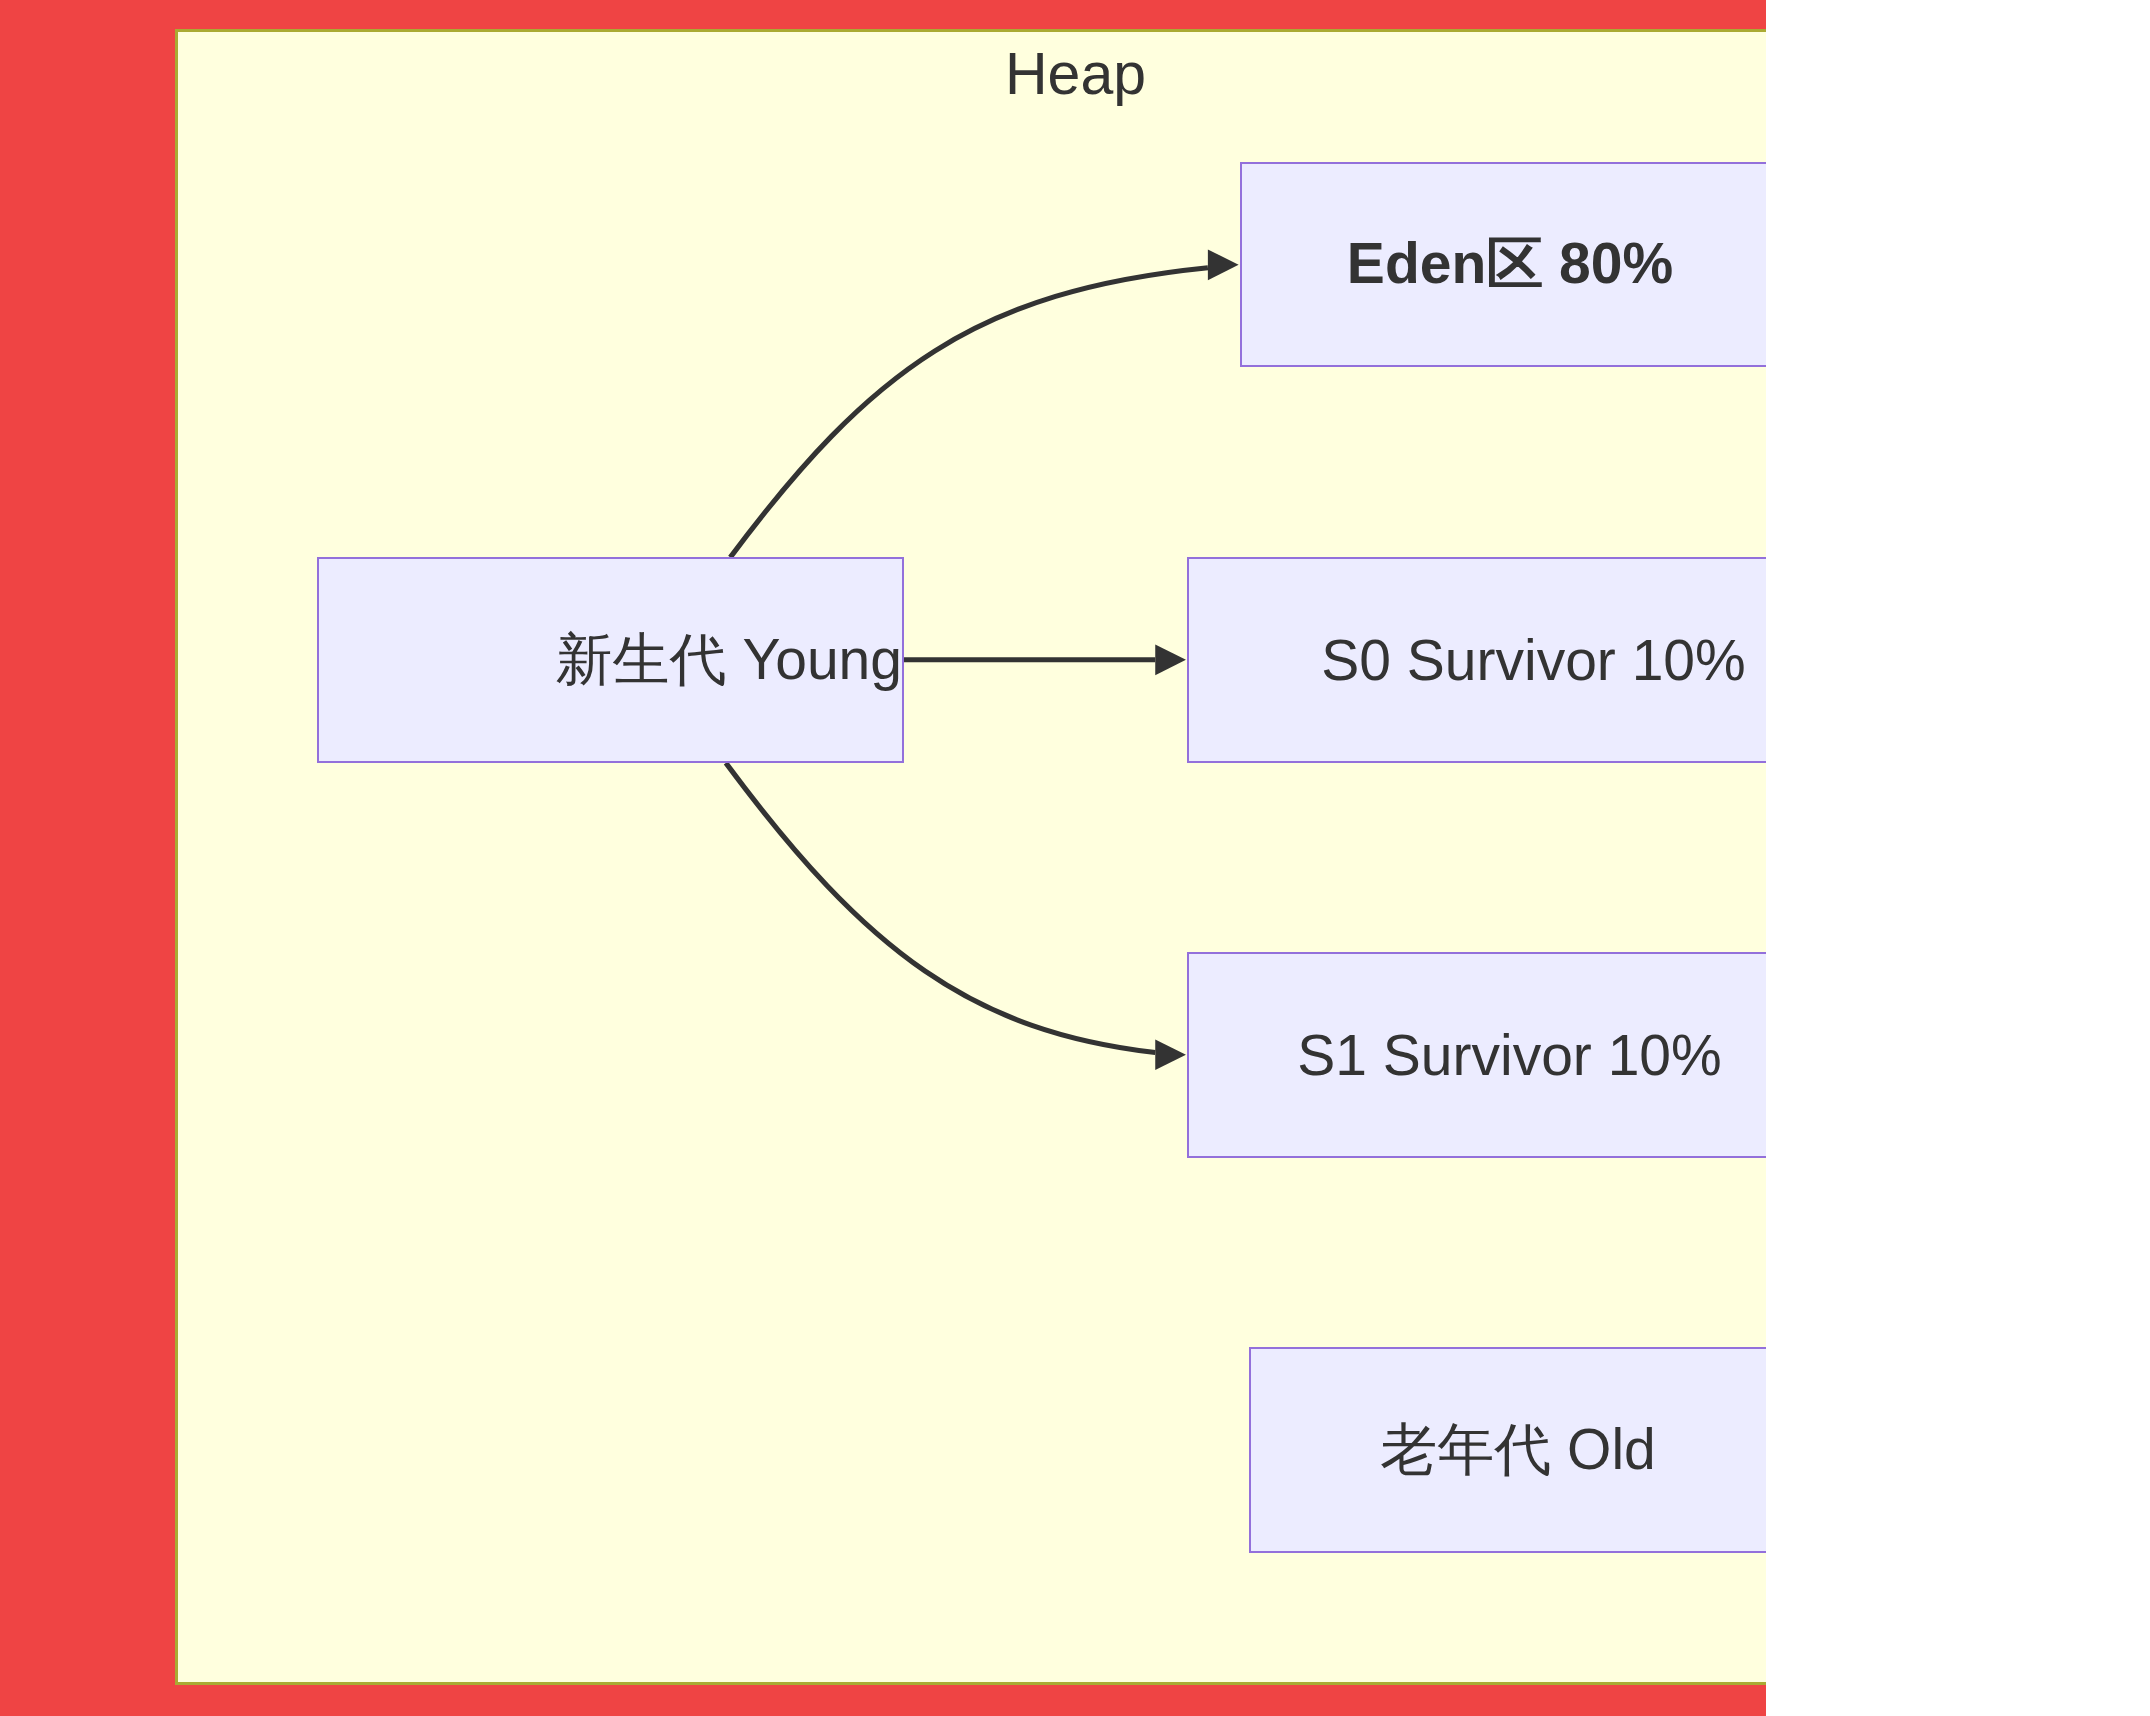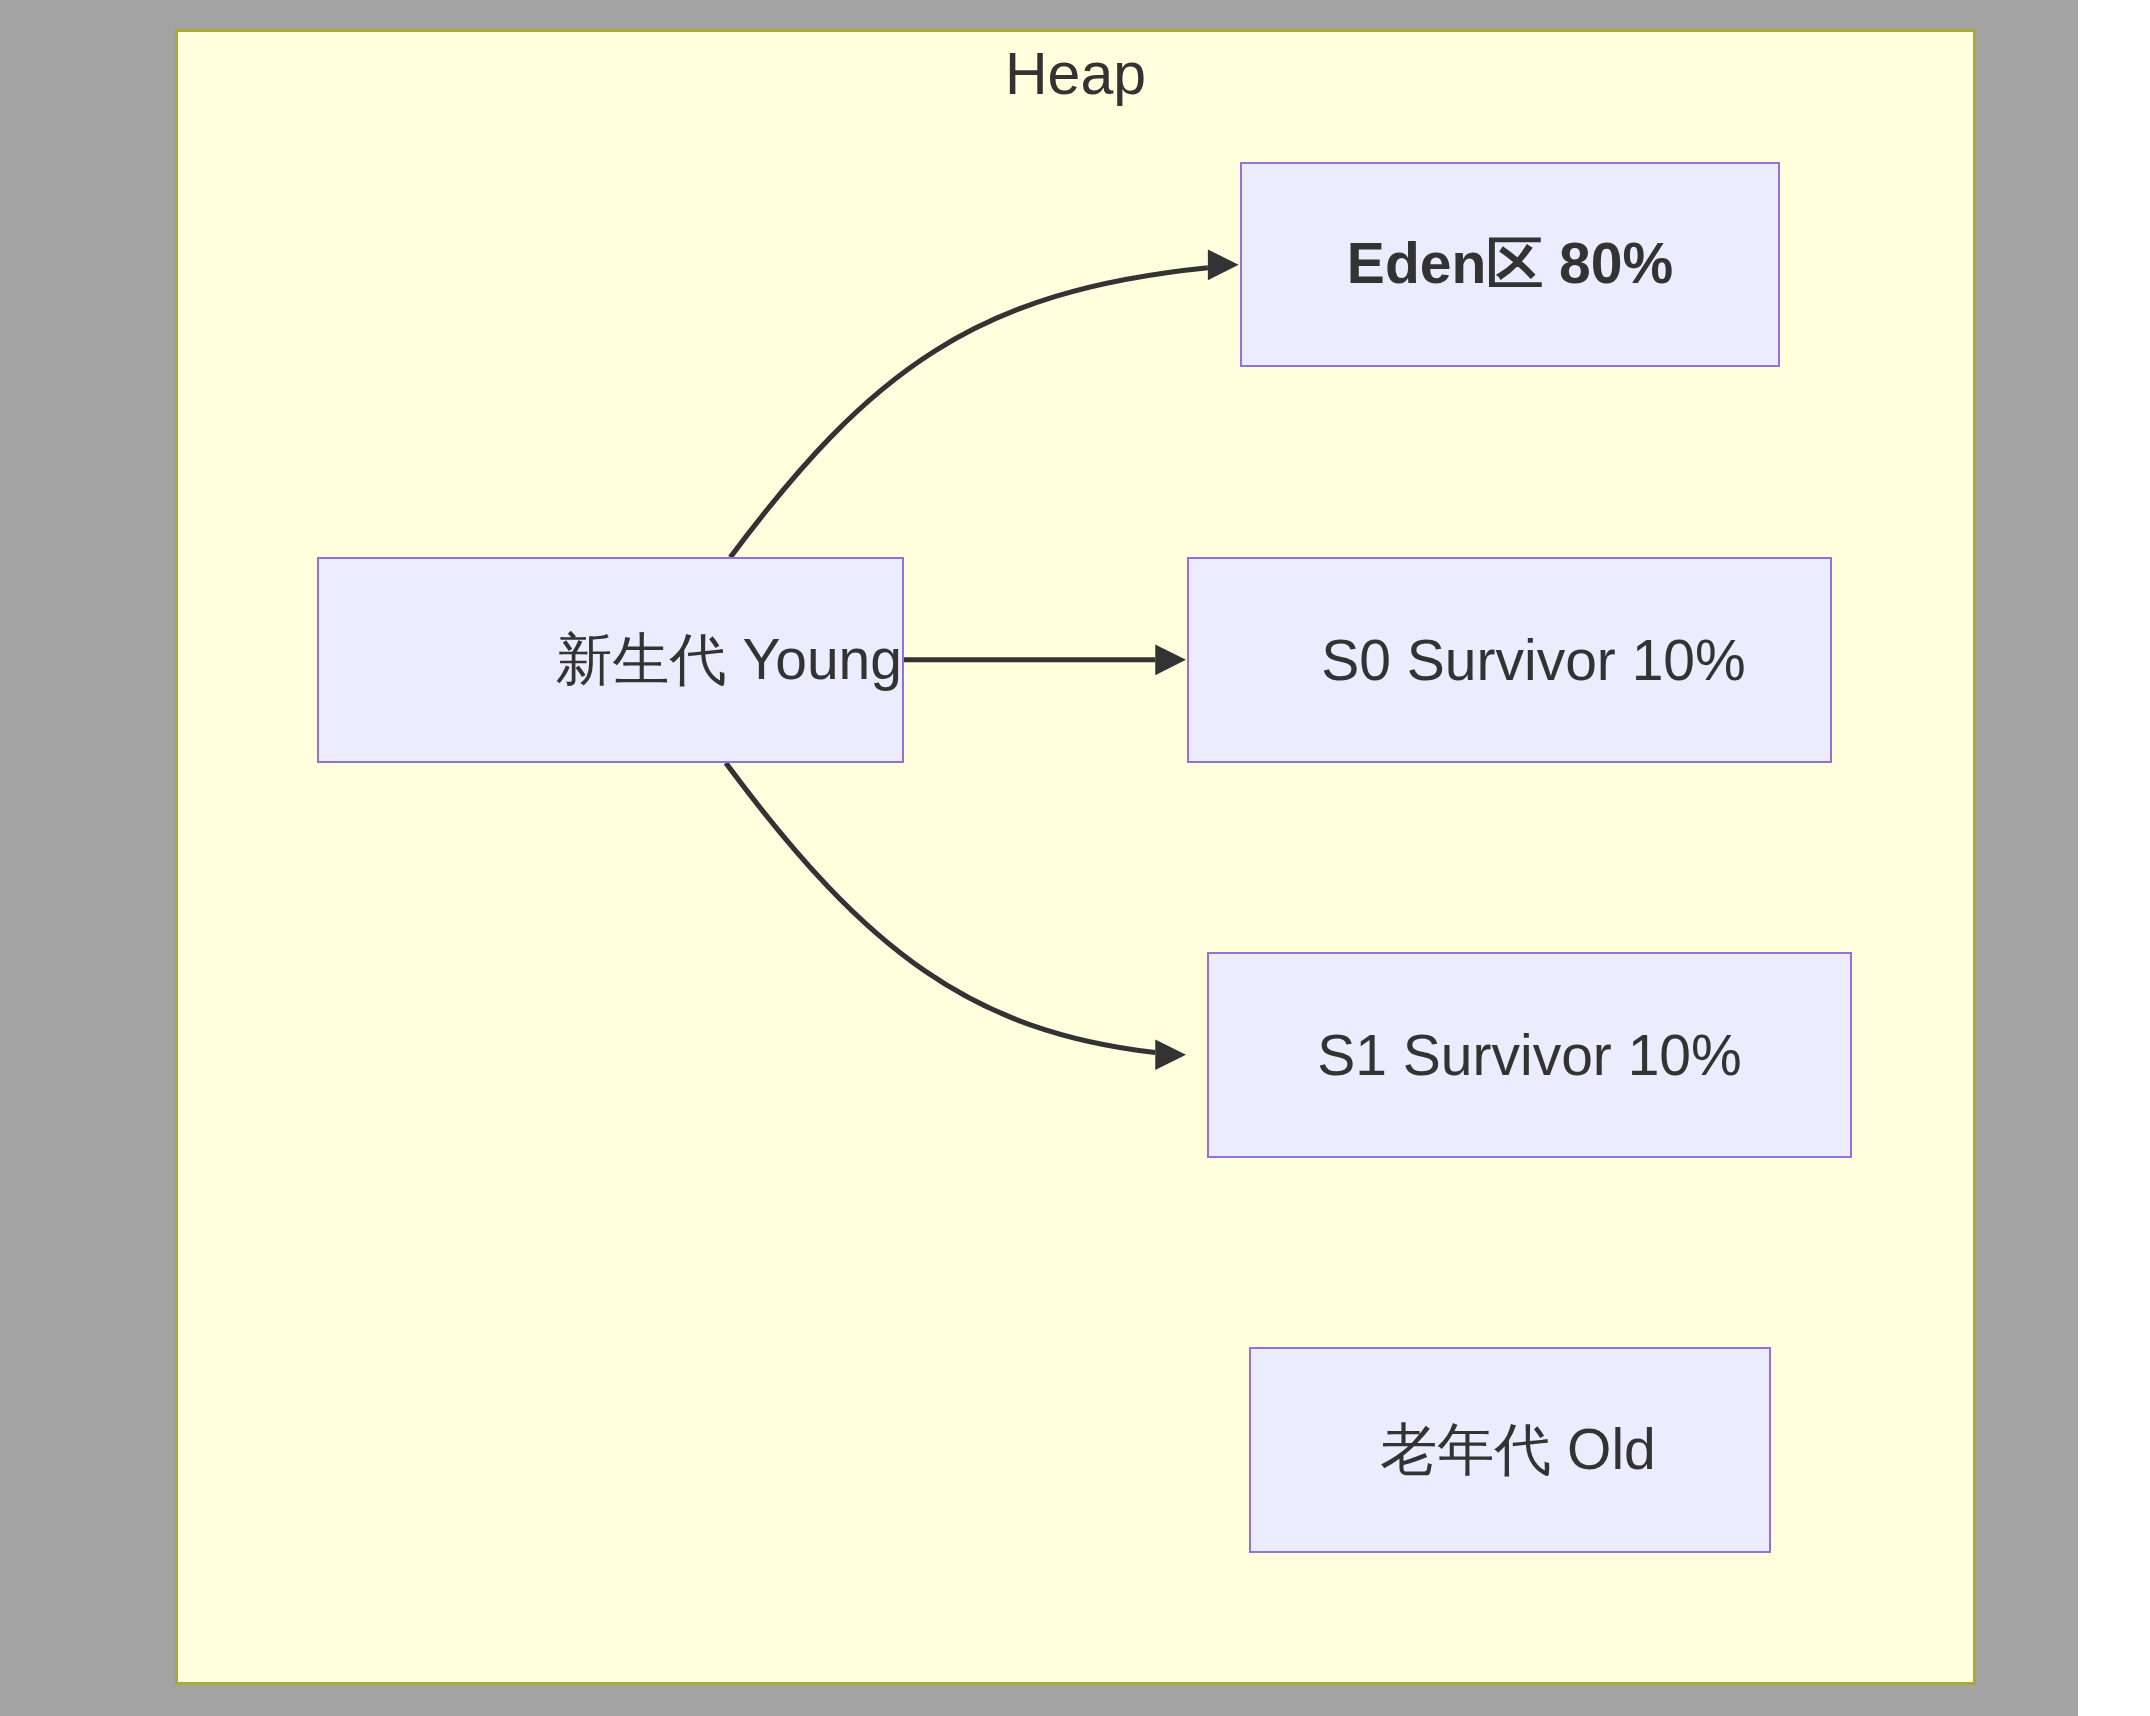--- a/index.html
+++ b/index.html
@@ -3,23 +3,23 @@
 <meta charset="utf-8">
 <style>
   html, body {
     margin: 0;
     padding: 0;
     background: #ffffff;
     font-family: "Liberation Sans", "DejaVu Sans", sans-serif;
   }
   #canvas {
     position: relative;
-    width: 2078px;
+    width: 1766px;
     height: 1716px;
-    background: #a3a3a3;
+    background: #ef4444;
     overflow: hidden;
   }
   
   .subgraph {
     position: absolute;
     left: 175px;
     top: 28.5px;
     width: 1801px;
     height: 1656px;
     background: #ffffde;
@@ -64,21 +64,21 @@
     align-items: center;
     justify-content: center;
     color: #333333;
     font-size: 57px;
     text-align: center;
     white-space: nowrap;
   }
   #node-young { left: 317px;  top: 557px;  width: 587px; height: 206px; justify-content: flex-end; }
   #node-eden  { left: 1240px; top: 162px;  width: 540px; height: 205px; font-weight: bold; }
   #node-s0    { left: 1187px; top: 557px;  width: 645px; height: 206px; padding-left: 48px; }
-  #node-s1    { left: 1187px; top: 952px; width: 645px; height: 206px; margin-left: 20px; }
+  #node-s1    { left: 1187px; top: 952px; width: 645px; height: 206px; }
   #node-old   { left: 1249px; top: 1347px; width: 522px; height: 206px; padding-left: 16px; }
 </style>
 </head>
 <body>
 
 <div id="canvas">
 
   <div class="subgraph"></div>
   <div class="subgraph-label">Heap</div>
 

